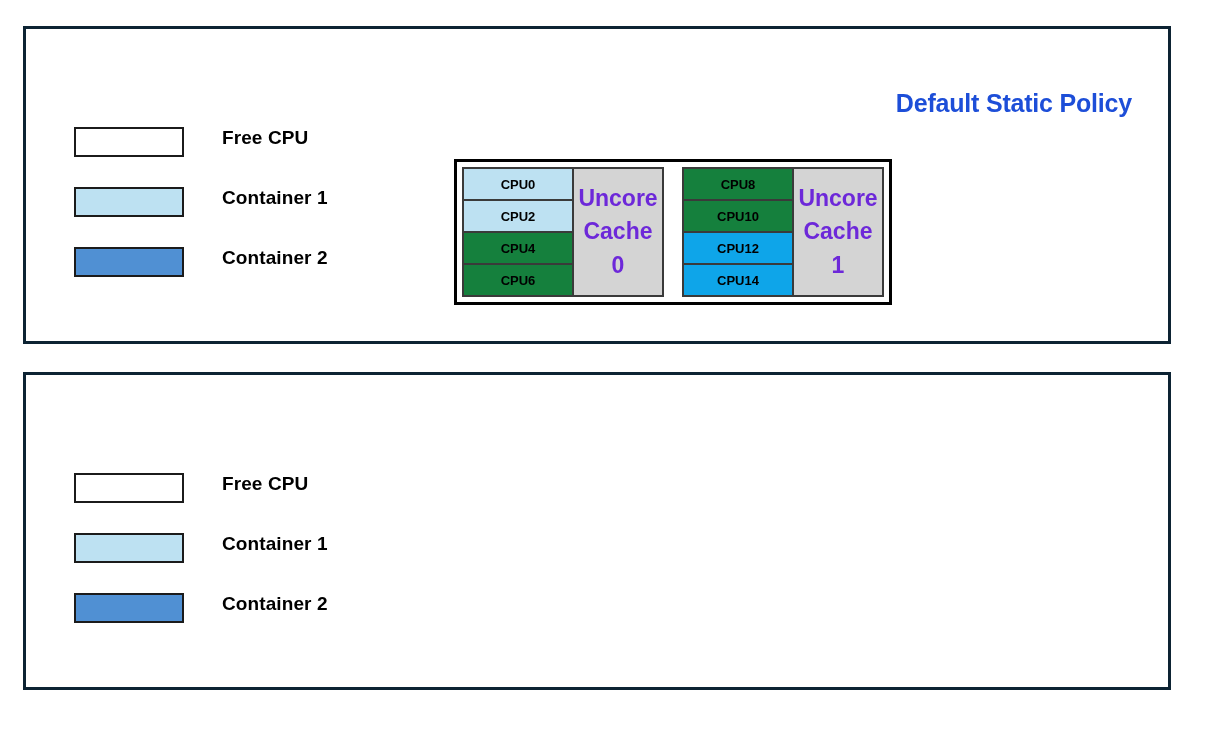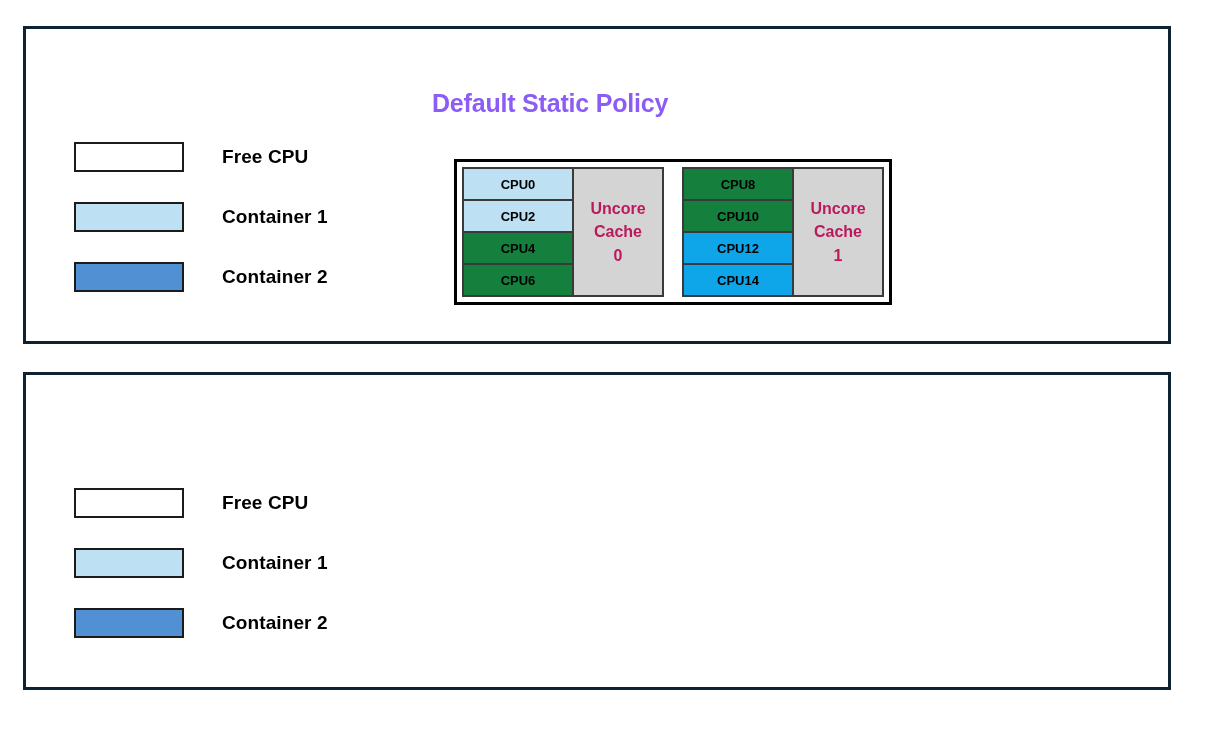--- a/index.html
+++ b/index.html
@@ -24,45 +24,44 @@
 
   
   .legend {
     position: absolute;
     left: 48px;
     top: 98px;
     width: 300px;
   }
   .legend-row {
     display: flex;
-    align-items: center;
     height: 60px;
   }
   .legend-swatch {
     width: 110px;
     height: 30px;
     border: 2px solid #1b1b1b;
     flex: none;
   }
   .legend-label {
     margin-left: 38px;
     font-size: 19px;
     font-weight: bold;
     color: #000;
     letter-spacing: .1px;
     white-space: nowrap;
   }
 
   
   .diagram-title {
     position: absolute;
-    text-align: left;
+    text-align: right;
     font-size: 25px;
     font-weight: bold;
-    color: #8b5cf6;
+    color: #1d4ed8;
     white-space: nowrap;
     letter-spacing: -0.2px;
   }
   #title-top    { left: 406px; top: 60px;  width: 700px; }
 
   
   .diagram {
     position: absolute;
     border: 3px solid #000000;
     background: #ffffff;
@@ -98,23 +97,23 @@
   .cpu-cell.free { background: #0ea5e9; }
 
   .cache-box {
     width: 90px;
     background: #d4d4d4;
     border: 1px solid #3a3a3a;
     display: flex;
     flex-direction: column;
     align-items: center;
     justify-content: center;
-    font-size: 16px;
+    font-size: 23px;
     font-weight: bold;
-    color: #be185d;
+    color: #6d28d9;
     line-height: 1.45;
     text-align: center;
   }
 </style>
 </head>
 <body>
 
 <div class="page">
 
   <div class="panel" id="panel-top">

